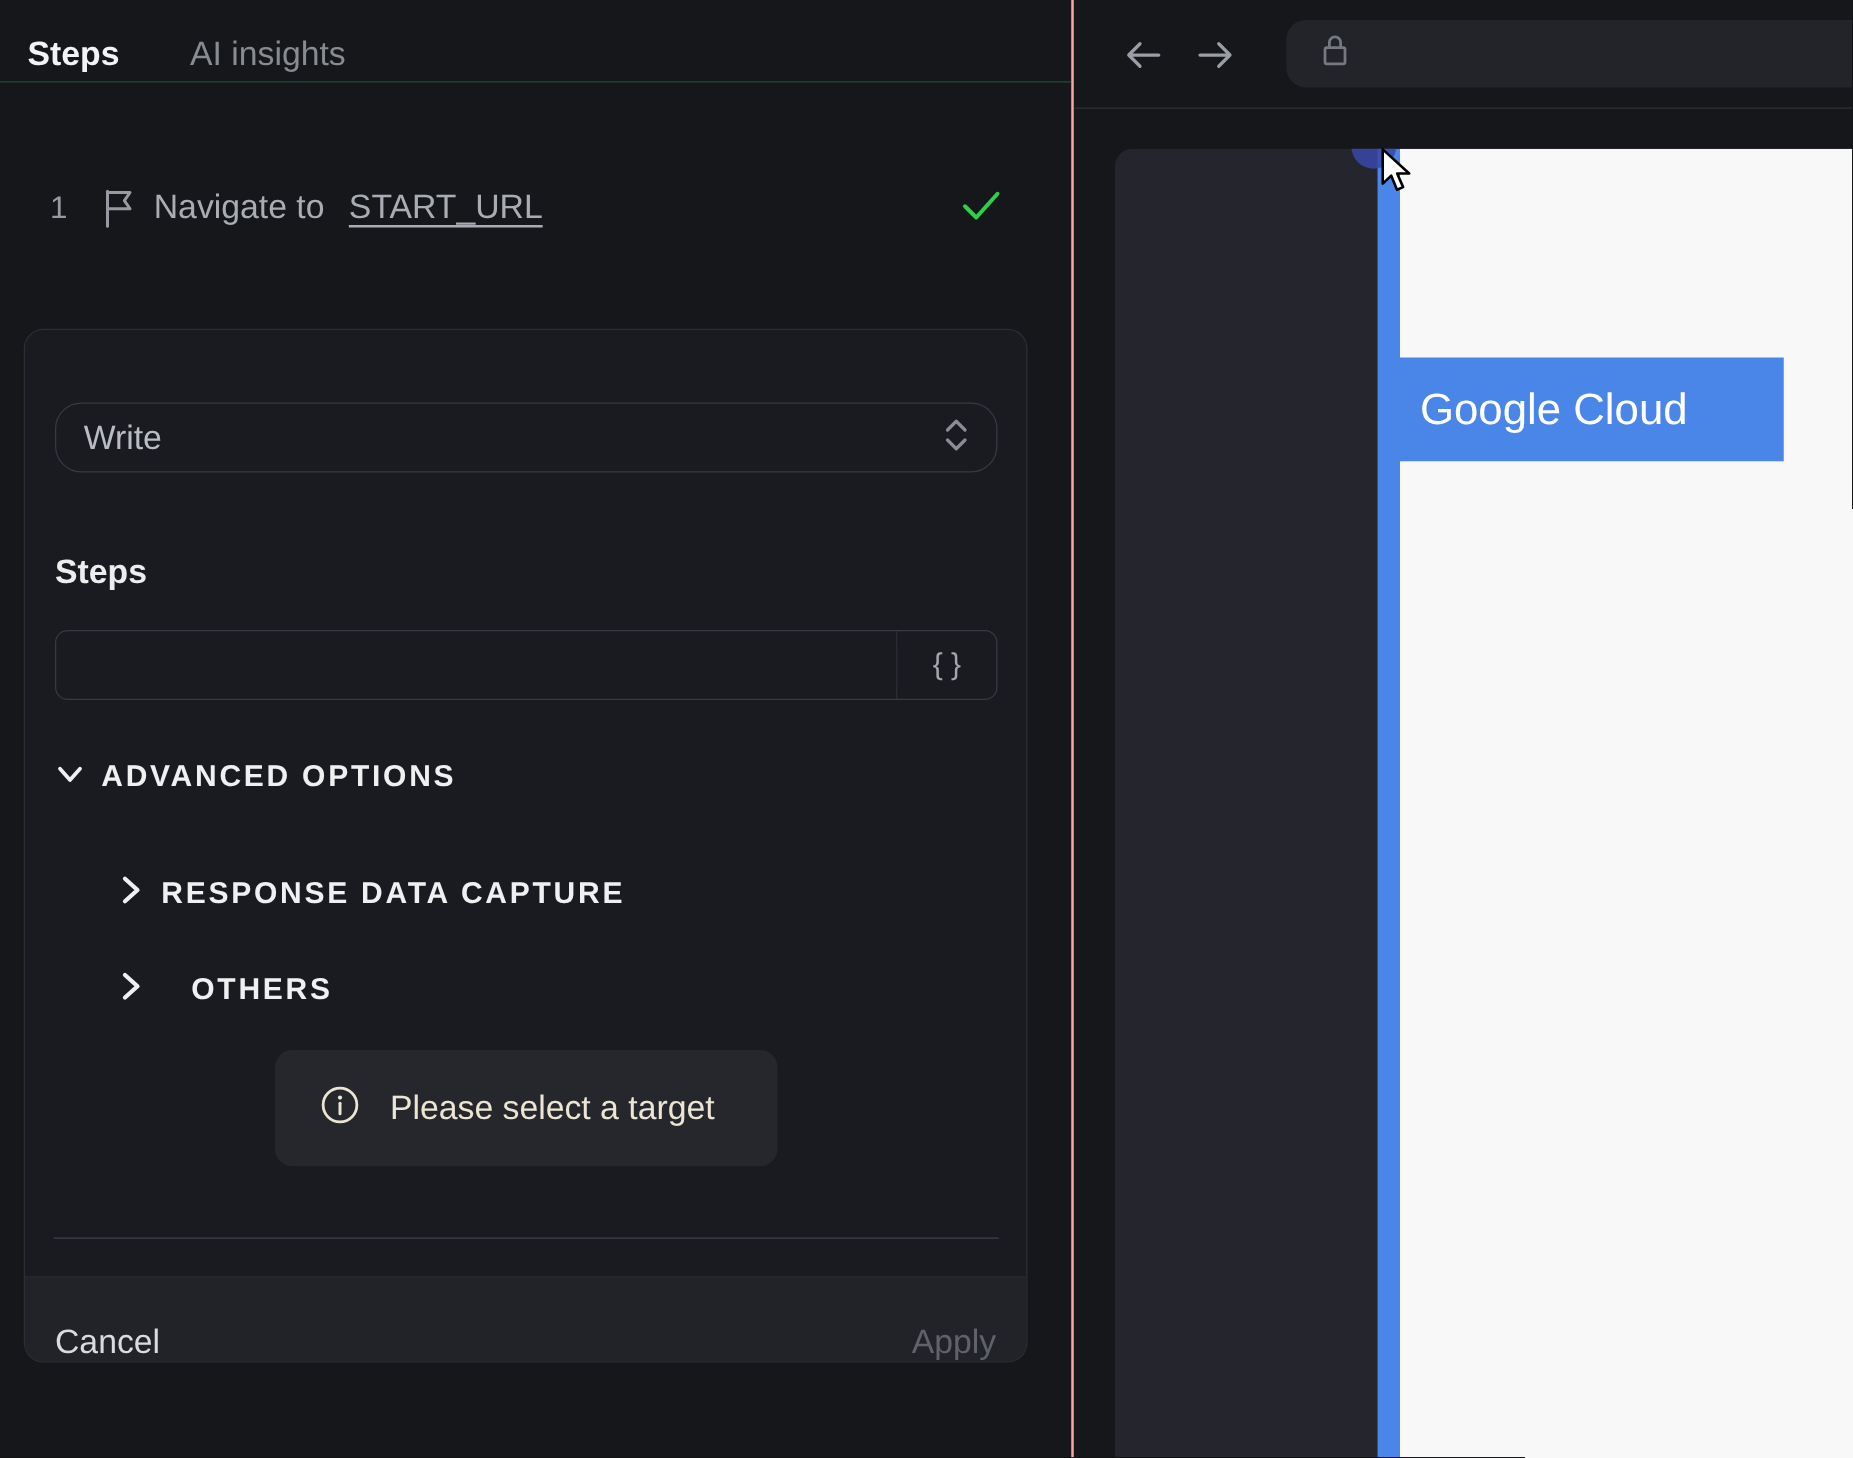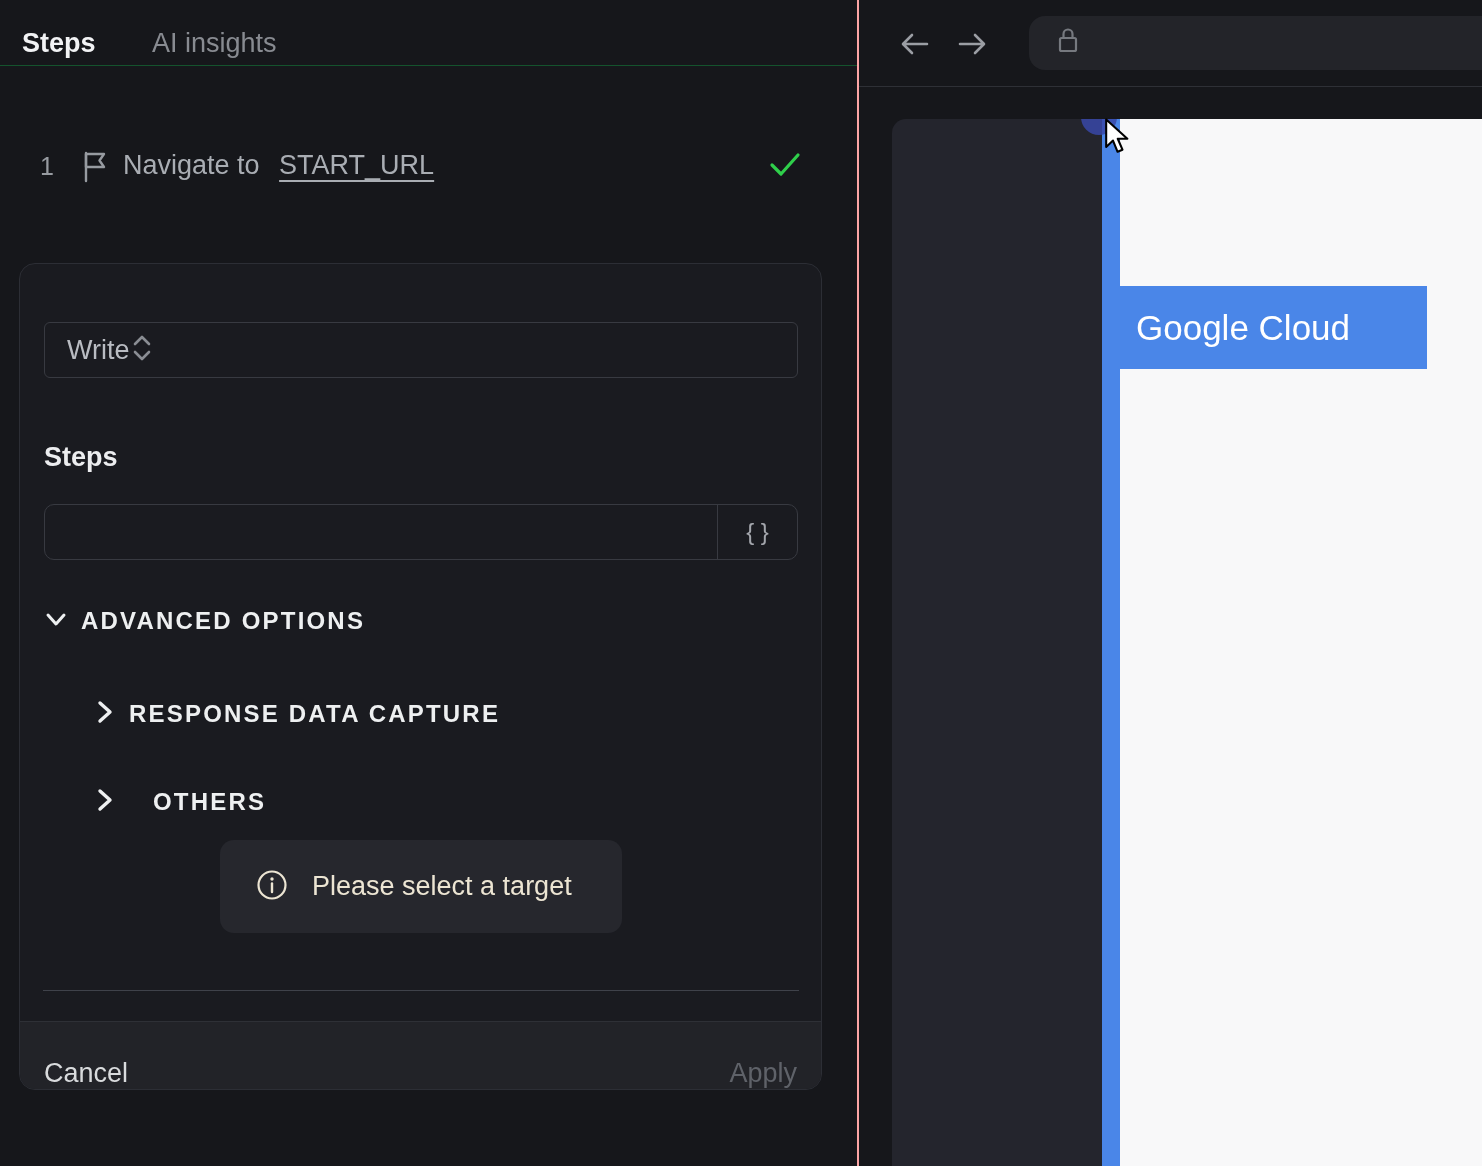--- a/index.html
+++ b/index.html
@@ -28,22 +28,22 @@
   .step-link { text-decoration:underline; text-underline-offset:6px; color:#a9adb3;margin-left:12px; }
   .step-check { position:absolute; left:768px; top:6px; }
 
   .card {
     position:absolute; left:19px; top:263px; width:803px; height:827px;
     background:#1a1b20; border:1px solid #2c2e35; border-radius:16px;
   }
 
   .select-box {
     position:absolute; left:24px; top:58px; width:754px; height:56px;
-    border:1px solid #383a41; border-radius:6px; background:transparent;
-    display:flex; align-items:center; 
+    border:1px solid #383a41; border-radius:21px; background:transparent;
+    display:flex; align-items:center; justify-content:space-between;
     padding:0 20px 0 22px; cursor:pointer;
   }
   .select-value { font-size:27px; color:#b9bcc2; }
 
   .field-label { position:absolute; left:24px; top:178px; font-size:27px; font-weight:700; color:#ecedef; }
 
   .input-wrap {
     position:absolute; left:24px; top:240px; width:754px; height:56px;
     border:1px solid #383a41; border-radius:10px; display:flex;
   }
@@ -54,21 +54,21 @@
   .var-btn {
     width:80px; border:none; border-left:1px solid #383a41; background:transparent;
     color:#a3a6ac; font-size:24px; cursor:pointer; border-radius:0 10px 10px 0;
     font-family:"Liberation Sans", sans-serif;
   }
 
   .disclosure { position:absolute; display:flex; align-items:center; gap:12px; cursor:pointer; }
   .disclosure .dlabel { font-size:24px; font-weight:700; letter-spacing:2.2px; color:#eef0f1; white-space:nowrap; }
   .disc-advanced { left:23px; top:342px; }
   .disc-response { left:71px; top:434px; }
-  .disc-others   { left:71px; top:522px;gap:36px; }
+  .disc-others   { left:71px; top:511px;gap:36px; }
 
   .notice-pill {
     position:absolute; left:200px; top:576px; width:402px; height:93px;
     background:#26272d; border-radius:14px;
     display:flex; align-items:center; gap:24px; padding-left:36px;
   }
   .notice-text { font-size:27px; color:#ece5d3; }
 
   .card-divider { position:absolute; left:23px; top:726px; width:756px; height:1px; background:#3f424a; }
 

